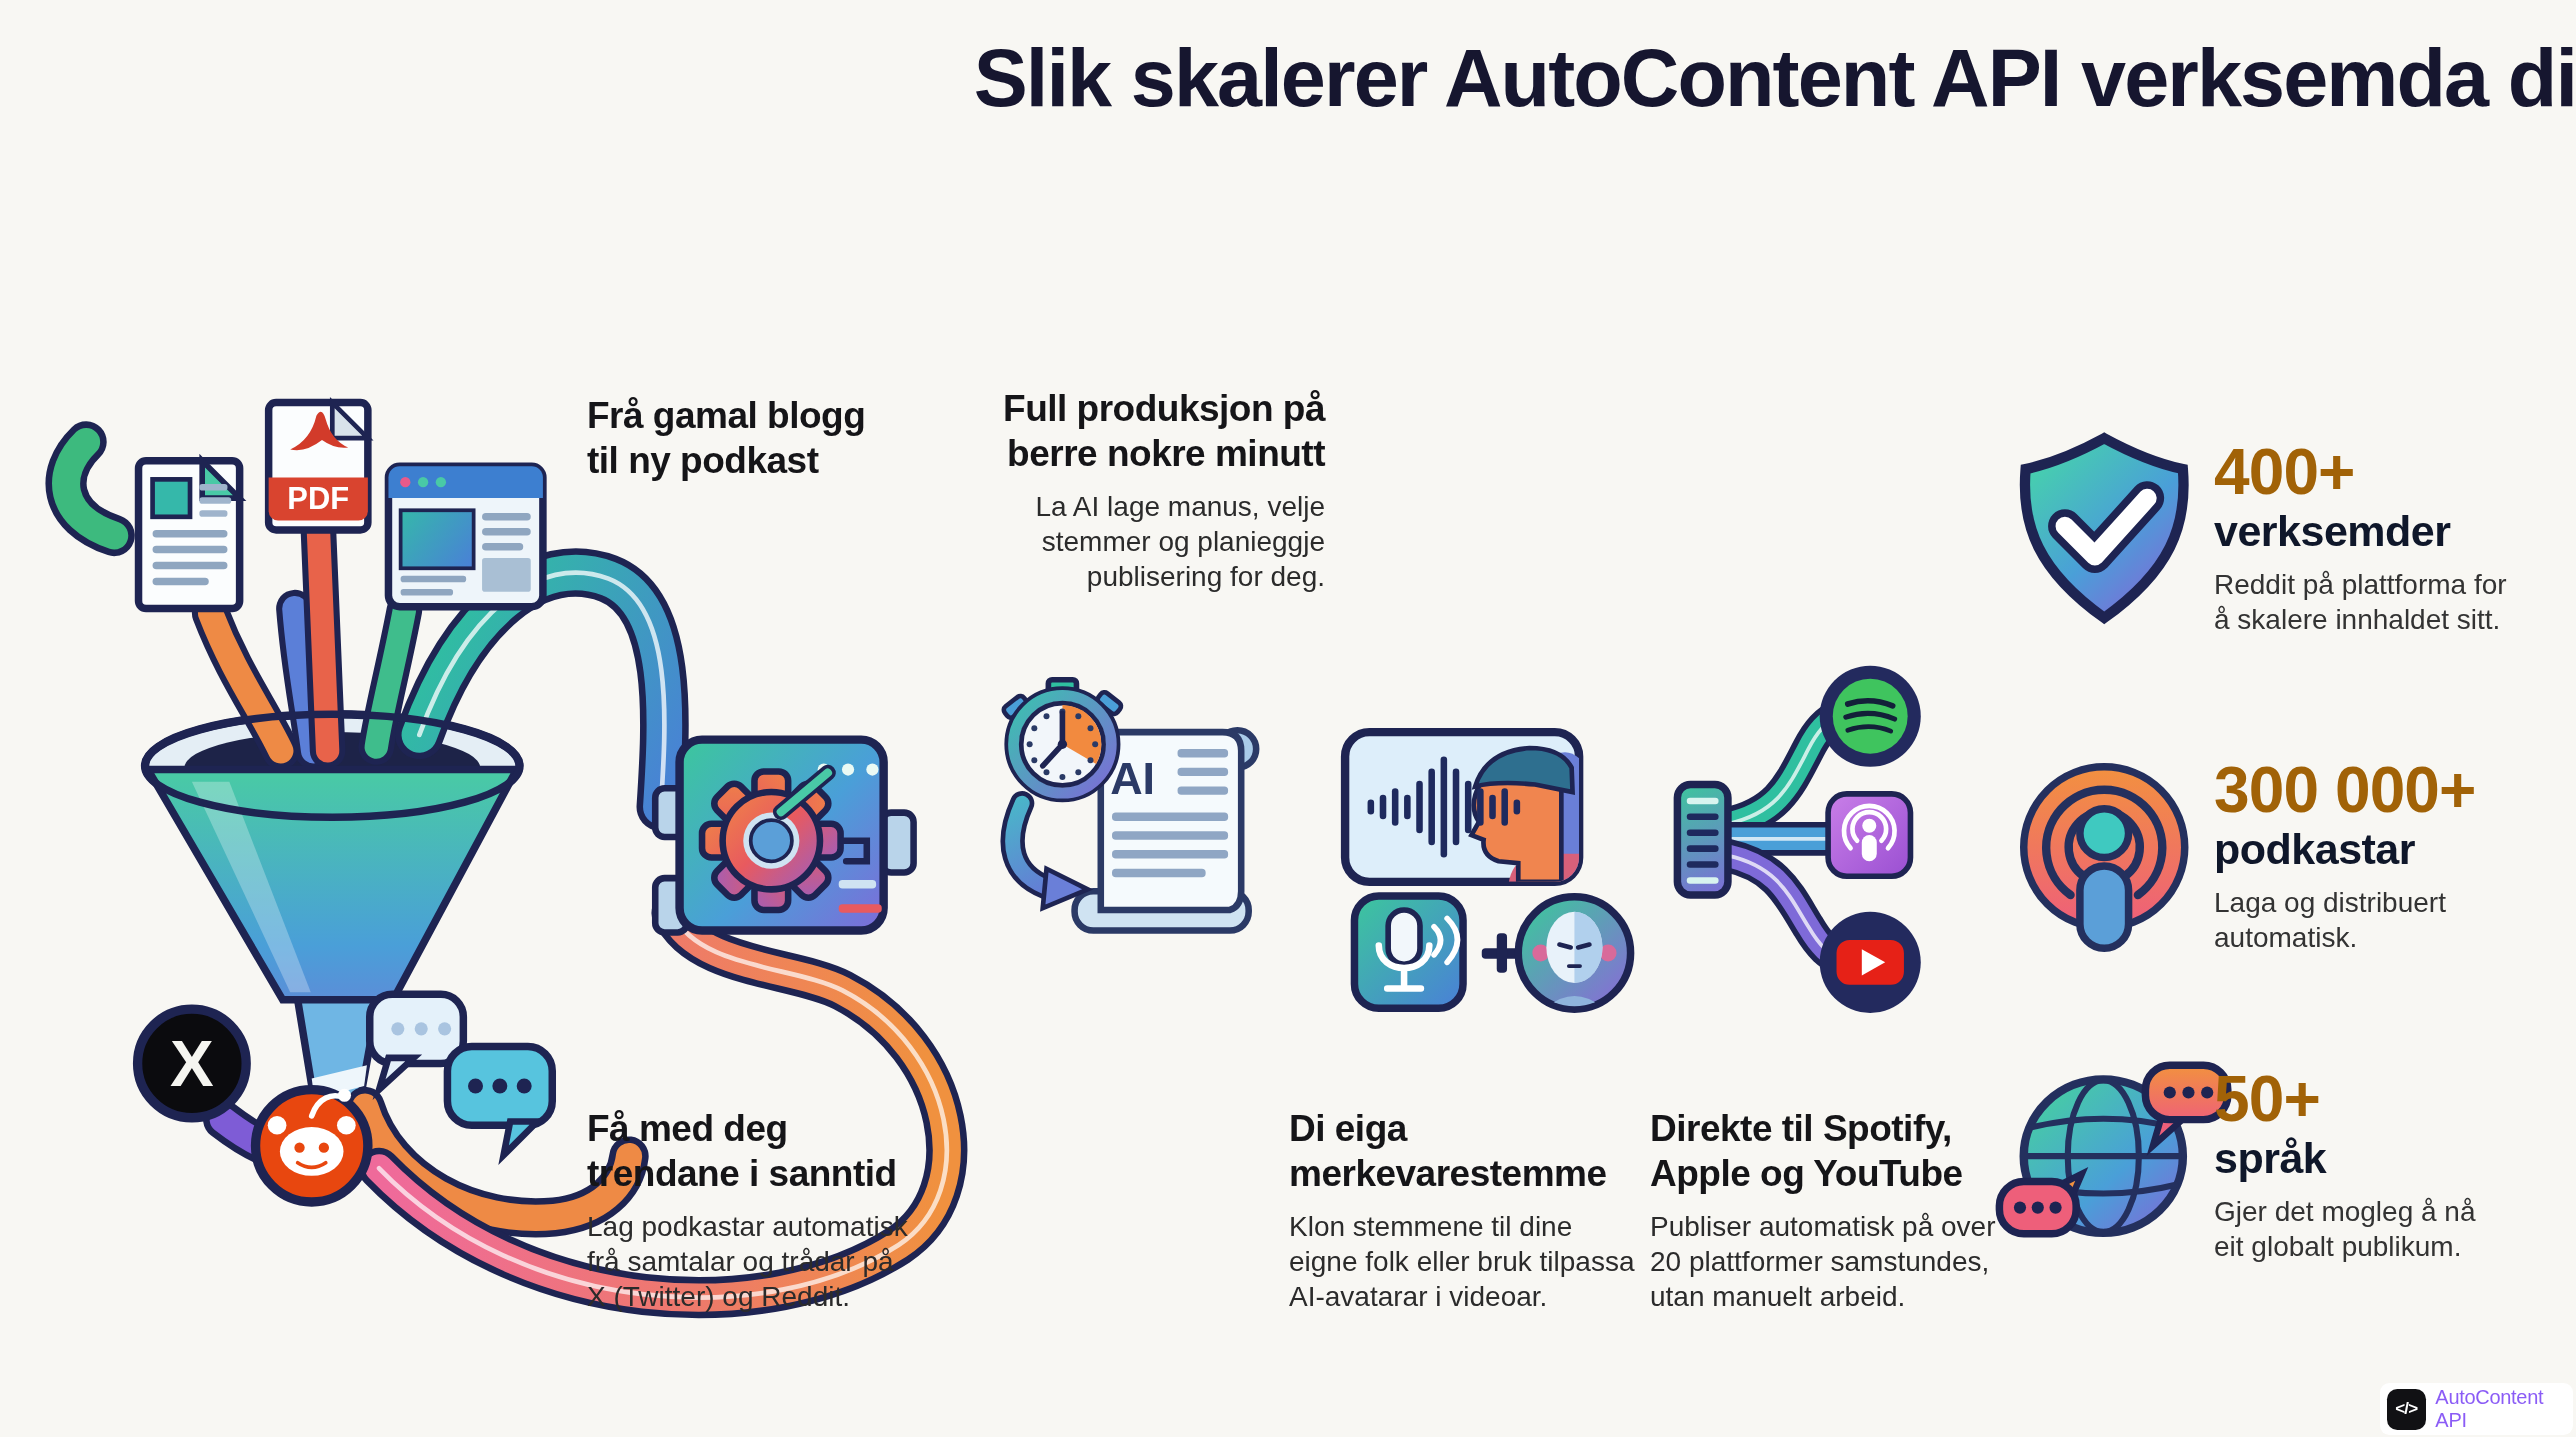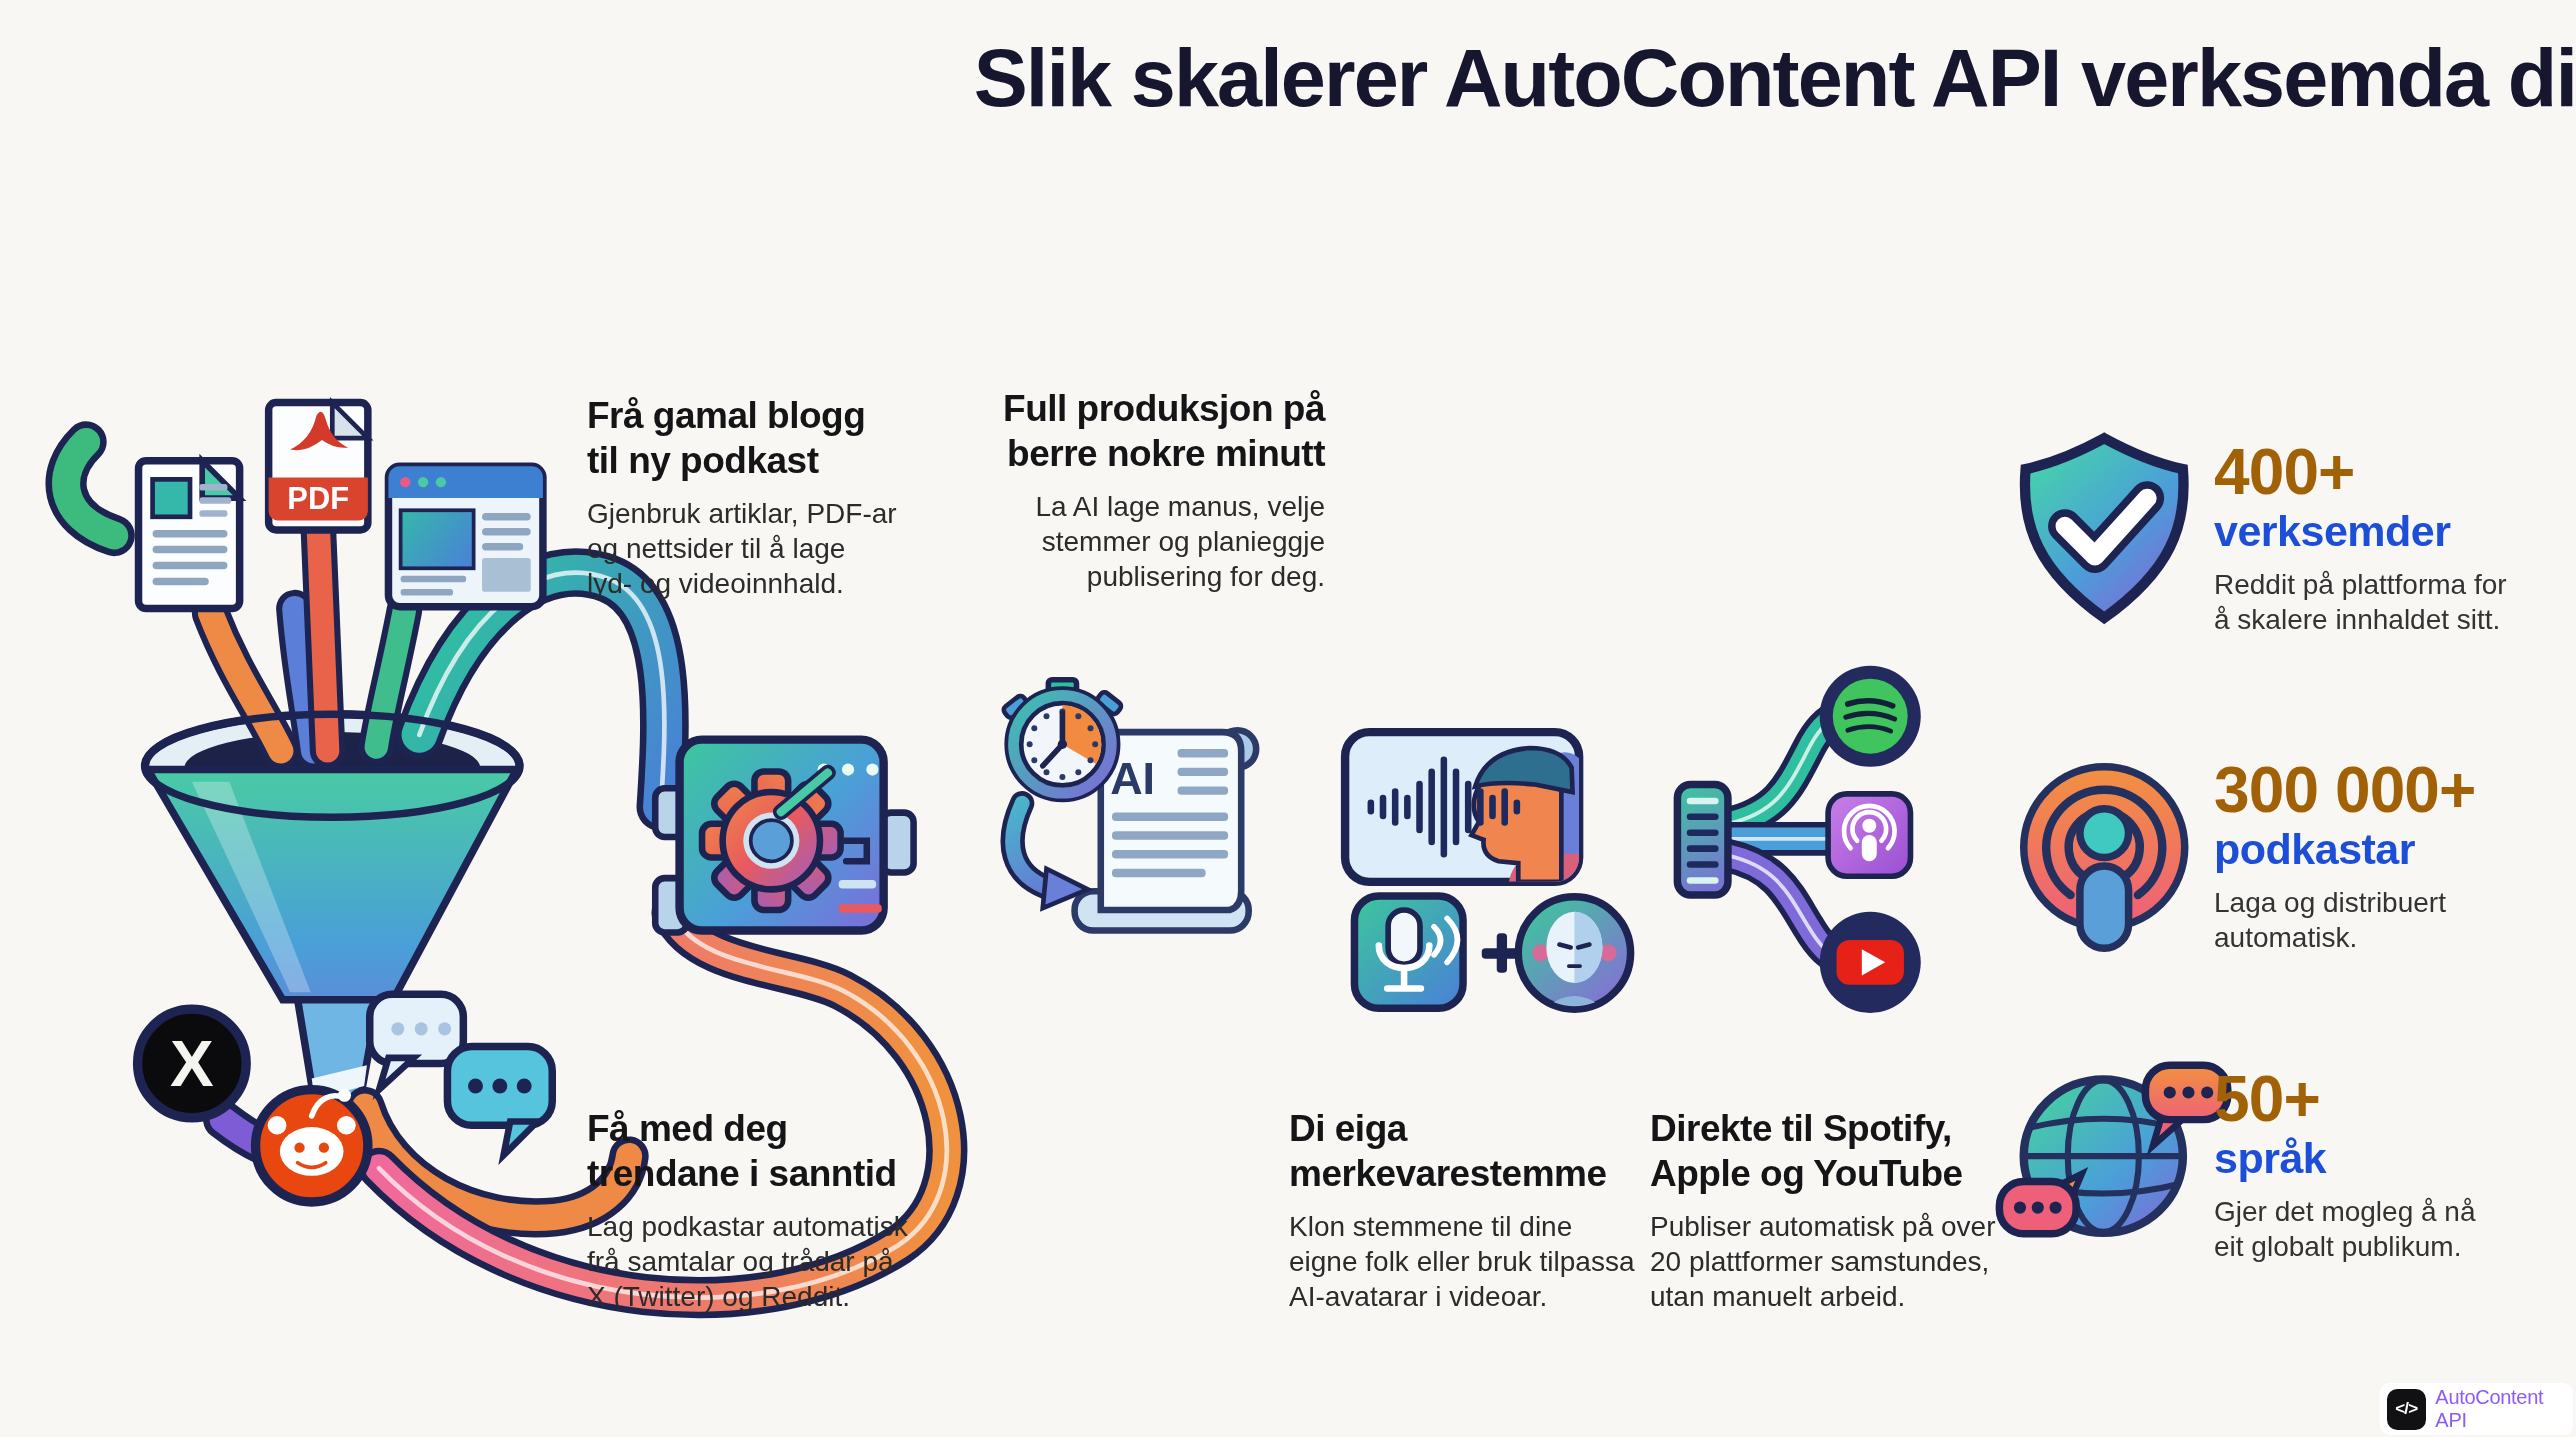--- a/index.html
+++ b/index.html
@@ -10,21 +10,21 @@
   }
   .abs{position:absolute;}
   .title{
     left:0;top:32px;width:2576px;text-align:right;
     font-weight:bold;font-size:81px;letter-spacing:-1.9px;color:#16162f;
   }
   .feature-h{font-weight:bold;font-size:37px;line-height:45px;letter-spacing:-0.5px;color:#151518;}
   .feature-b{font-size:28px;line-height:35px;color:#2b2b2b;margin-top:13px;}
   .centered{text-align:right;}
   .stat-num{font-weight:bold;font-size:64px;line-height:69px;letter-spacing:-0.9px;color:#a16207;}
-  .stat-label{font-weight:bold;font-size:43px;line-height:49px;letter-spacing:-0.5px;color:#1d4ed8;}
+  .stat-label{font-weight:bold;font-size:43px;line-height:49px;letter-spacing:-0.5px;color:#0f172a;}
   .stat-body{font-size:28px;line-height:35px;color:#333;margin-top:11.2px;}
   .badge{
     left:2380px;top:1383px;width:193px;height:52px;background:#ffffff;border-radius:9.4px;
     display:flex;align-items:center;padding-left:6.6px;box-sizing:border-box;
   }
   .badge-ico{
     width:41px;height:41px;border-radius:10.3px;background:#111114;color:#fff;
     display:flex;align-items:center;justify-content:center;
     font-weight:bold;font-size:17px;letter-spacing:-0.9px;
   }
@@ -407,25 +407,20 @@
   </g>
 </svg>
 
 <div class="abs title">Slik skalerer AutoContent API verksemda di</div>
 
 <div class="abs" style="left:587px;top:393px;width:356px">
   <div class="feature-h">
     <div>Frå gamal blogg</div>
     <div>til ny podkast</div>
   </div>
-  <div class="feature-b">
-    <div>Gjenbruk artiklar, PDF-ar</div>
-    <div>og nettsider til å lage</div>
-    <div>lyd- og videoinnhald.</div>
-  </div>
 </div>
 
 <div class="abs centered" style="left:932px;top:386px;width:393px">
   <div class="feature-h">
     <div>Full produksjon på</div>
     <div>berre nokre minutt</div>
   </div>
   <div class="feature-b">
     <div>La AI lage manus, velje</div>
     <div>stemmer og planieggje</div>

